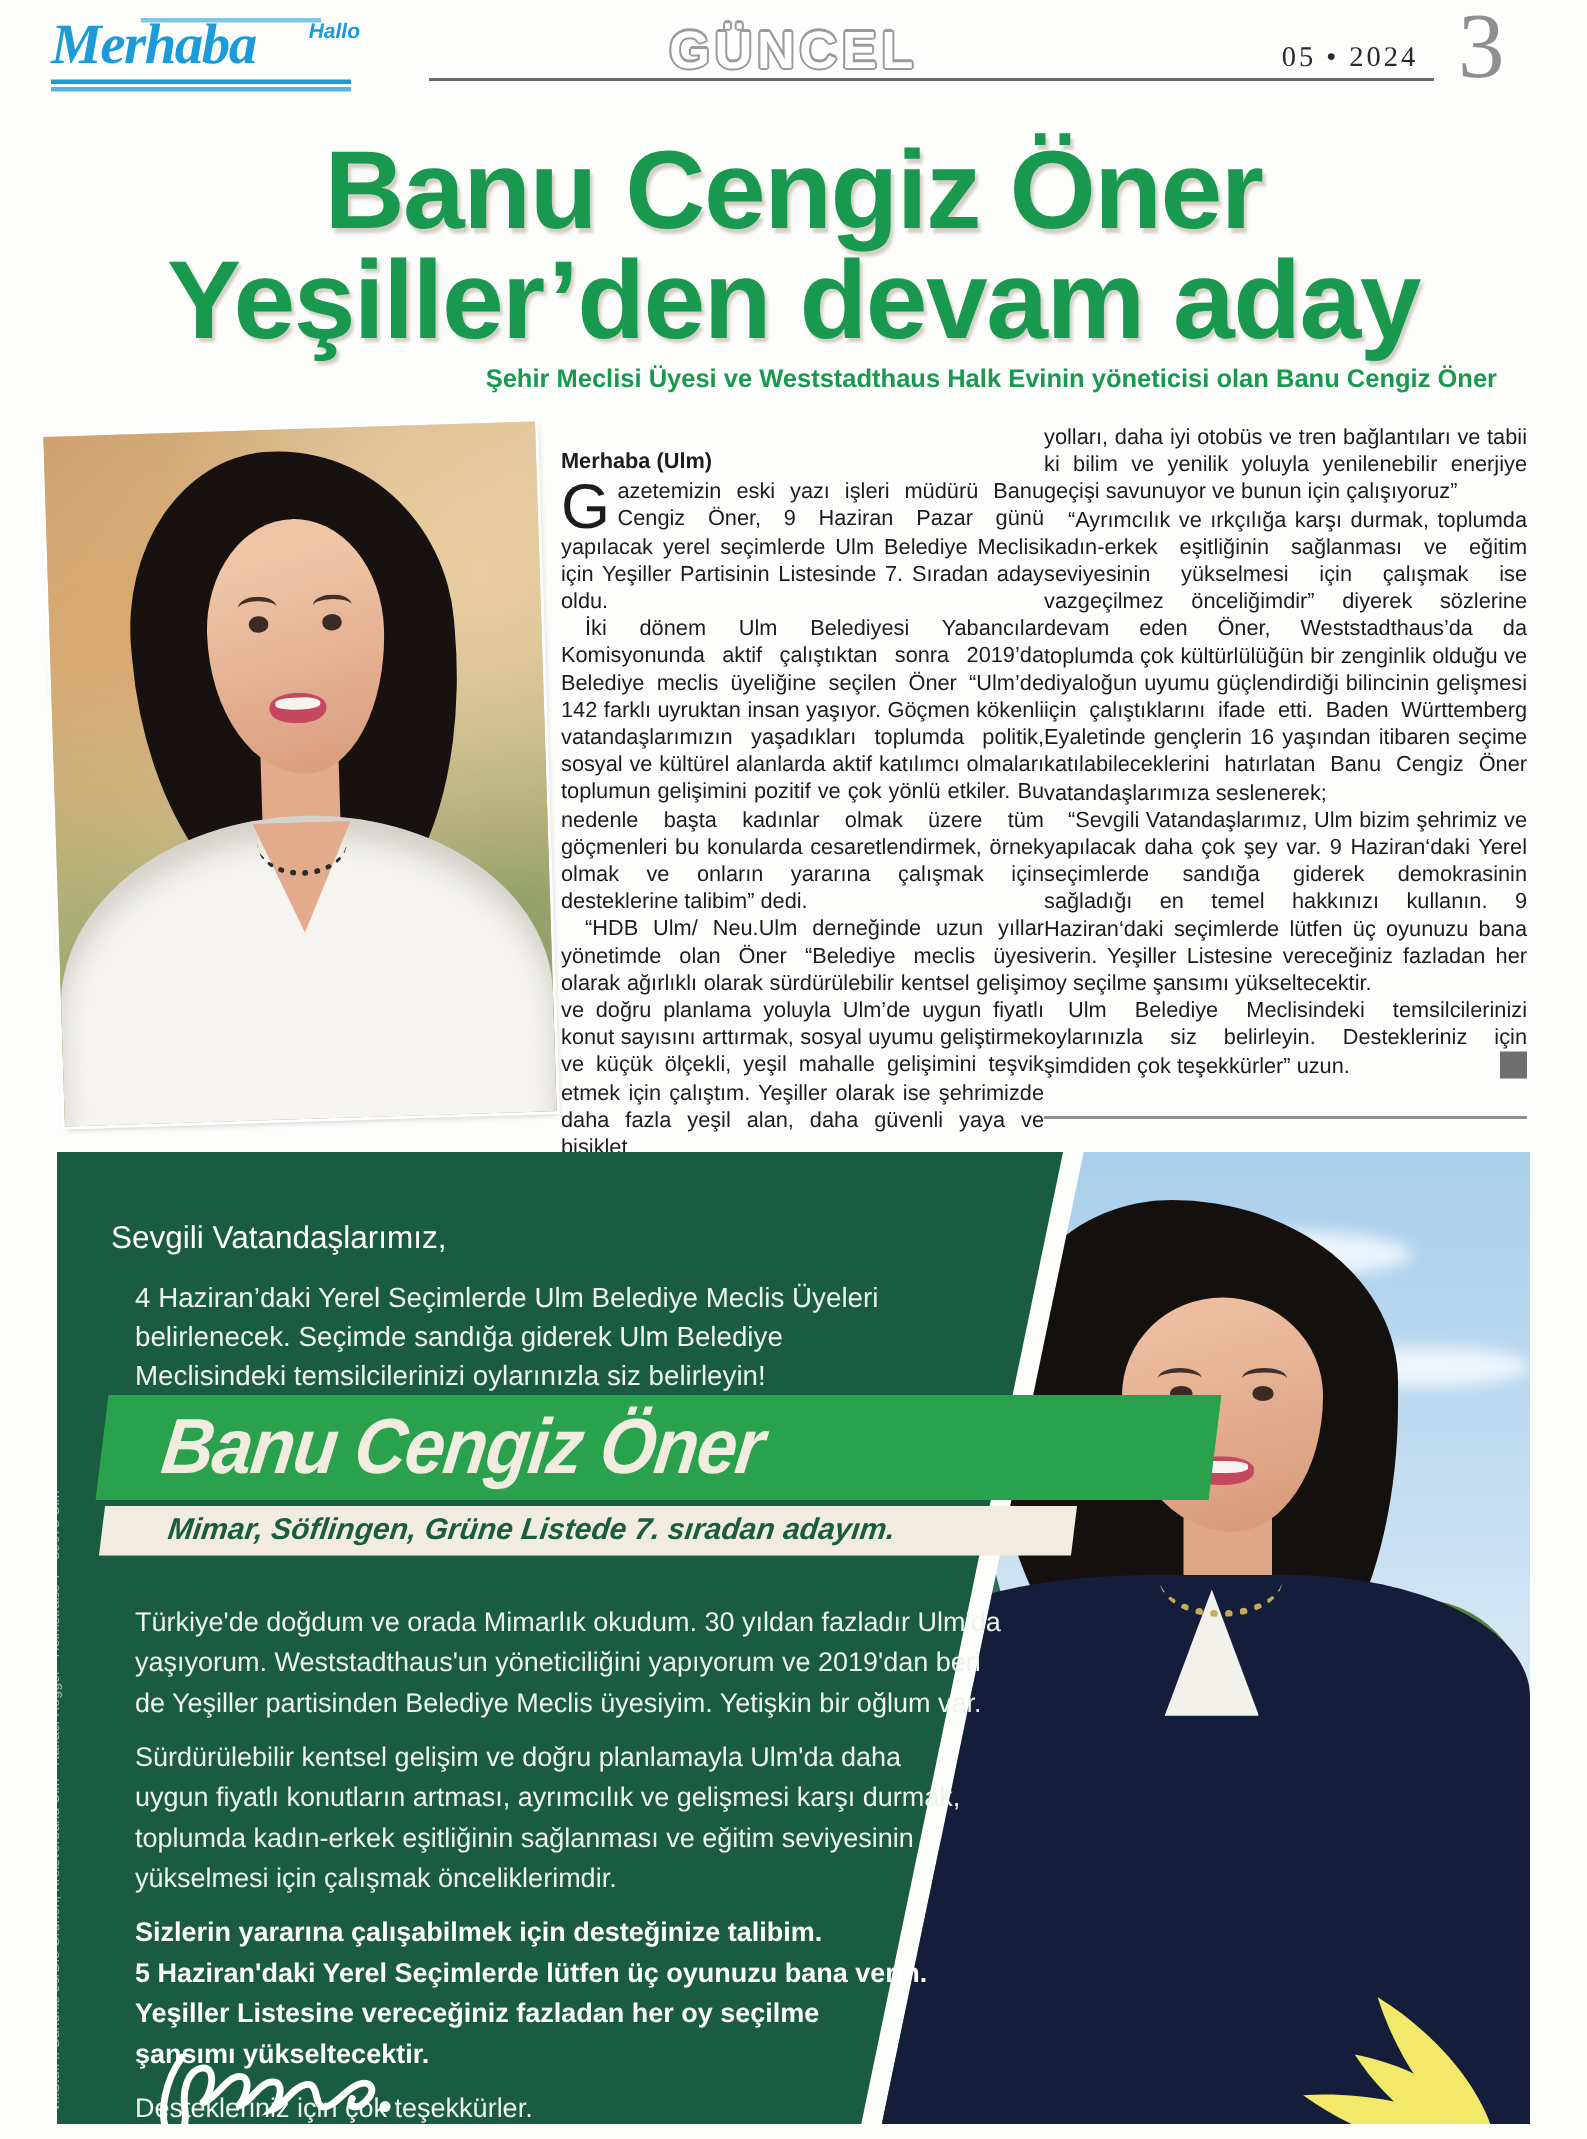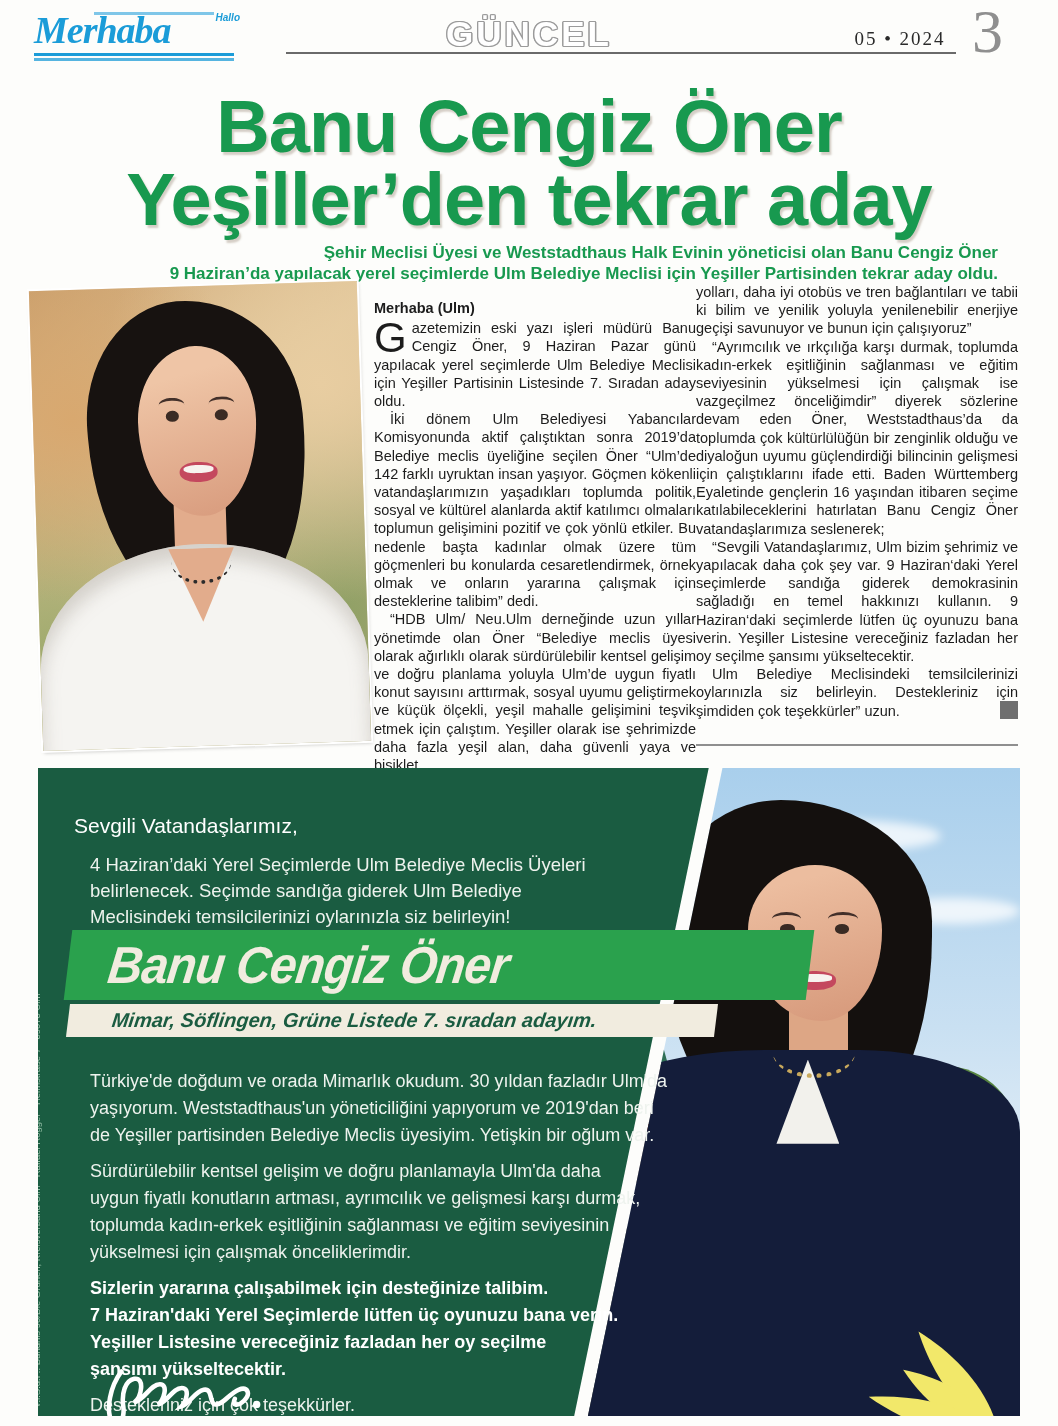--- a/index.html
+++ b/index.html
@@ -3,21 +3,21 @@
 <meta charset="utf-8">
 <style>
   html,body{margin:0;padding:0;background:#e9e9e9;}
   .page{position:relative;width:1058px;height:1426px;margin:0 auto;background:#fdfdfb;
         font-family:"Liberation Sans",sans-serif;overflow:hidden;}
 
   
   .logo{position:absolute;left:34px;top:10px;width:200px;height:48px;}
   .logo-main{font-family:"Liberation Serif",serif;font-style:italic;font-weight:bold;
              font-size:38px;color:#1b9cd8;line-height:40px;letter-spacing:-1px;}
-  .logo-hallo{position:absolute;right:-6px;top:2px;font-size:10px;font-weight:bold;
+  .logo-hallo{position:absolute;right:-6px;top:2px;font-size:14px;font-weight:bold;
               font-style:italic;color:#1b9cd8;}
   .logo-top-strip{position:absolute;left:60px;top:2px;width:120px;height:3px;background:#7fc6e8;}
   .logo-strip1{position:absolute;left:0px;top:43px;width:200px;height:3px;background:#1b9cd8;}
   .logo-strip2{position:absolute;left:0px;top:48px;width:200px;height:3px;background:#55b4e0;}
   .section-title{position:absolute;left:0;right:0;top:14px;text-align:center;
       font-size:35px;font-weight:bold;letter-spacing:3px;color:#ffffff;
       text-shadow:-1.4px 0 #9b9b9b,1.4px 0 #9b9b9b,0 -1.4px #9b9b9b,0 1.4px #9b9b9b,
                   -1px -1px #9b9b9b,1px 1px #9b9b9b,-1px 1px #9b9b9b,1px -1px #9b9b9b;}
   .header-rule{position:absolute;left:286px;top:52px;width:670px;height:2px;background:#6a6a6a;}
   .issue-date{position:absolute;left:838px;top:28px;width:124px;text-align:center;
@@ -142,25 +142,24 @@
     <div class="logo-strip1"></div>
     <div class="logo-strip2"></div>
   </div>
   <div class="section-title">GÜNCEL</div>
   <div class="header-rule"></div>
   <div class="issue-date">05 • 2024</div>
   <div class="page-number">3</div>
 
   <div class="headline">
     <div class="l1">Banu Cengiz Öner</div>
-    <div class="l2">Yeşiller’den tekrar aday</div>
+    <div class="l2">Yeşiller’den devam aday</div>
   </div>
   <div class="subhead">
     <div>Şehir Meclisi Üyesi ve Weststadthaus Halk Evinin yöneticisi olan Banu Cengiz Öner</div>
-    <div>9 Haziran’da yapılacak yerel seçimlerde Ulm Belediye Meclisi için Yeşiller Partisinden tekrar aday oldu.</div>
   </div>
 
   <div class="portrait">
     <div class="p-hair"></div>
     <div class="p-neck"></div>
     <div class="p-shirt"></div>
     <div class="p-collar"></div>
     <div class="p-necklace"></div>
     <div class="p-face">
       <div class="p-brow left"></div>
@@ -244,21 +243,21 @@
 
     <div class="ad-text">
       <p>Türkiye'de doğdum ve orada Mimarlık okudum. 30 yıldan fazladır Ulm'da
 yaşıyorum. Weststadthaus'un yöneticiliğini yapıyorum ve 2019'dan beri
 de Yeşiller partisinden Belediye Meclis üyesiyim. Yetişkin bir oğlum var.</p>
       <p>Sürdürülebilir kentsel gelişim ve doğru planlamayla Ulm'da daha
 uygun fiyatlı konutların artması, ayrımcılık ve gelişmesi karşı durmak,
 toplumda kadın-erkek eşitliğinin sağlanması ve eğitim seviyesinin
 yükselmesi için çalışmak önceliklerimdir.</p>
       <p class="appeal">Sizlerin yararına çalışabilmek için desteğinize talibim.
-7 Haziran'daki Yerel Seçimlerde lütfen üç oyunuzu bana verin.
+5 Haziran'daki Yerel Seçimlerde lütfen üç oyunuzu bana verin.
 Yeşiller Listesine vereceğiniz fazladan her oy seçilme
 şansımı yükseltecektir.</p>
       <p>Destekleriniz için çok teşekkürler.</p>
     </div>
 
     <svg class="signature" viewBox="0 0 210 70">
       <path d="M30 6 C 18 22, 12 48, 20 62 C 26 70, 34 58, 32 44 C 30 30, 34 16, 44 14 C 56 12, 52 34, 44 40 C 56 36, 62 20, 72 20 C 82 20, 76 38, 70 42 C 80 40, 86 24, 96 24 C 106 24, 100 40, 96 44 C 104 42, 110 28, 120 26 C 130 24, 126 40, 132 42 C 140 44, 148 30, 158 26 C 168 22, 172 30, 164 38 C 158 44, 150 44, 154 36" stroke="#ffffff" stroke-width="5" fill="none" stroke-linecap="round"></path>
       <circle cx="178" cy="42" r="4" fill="#ffffff"></circle>
     </svg>
 

